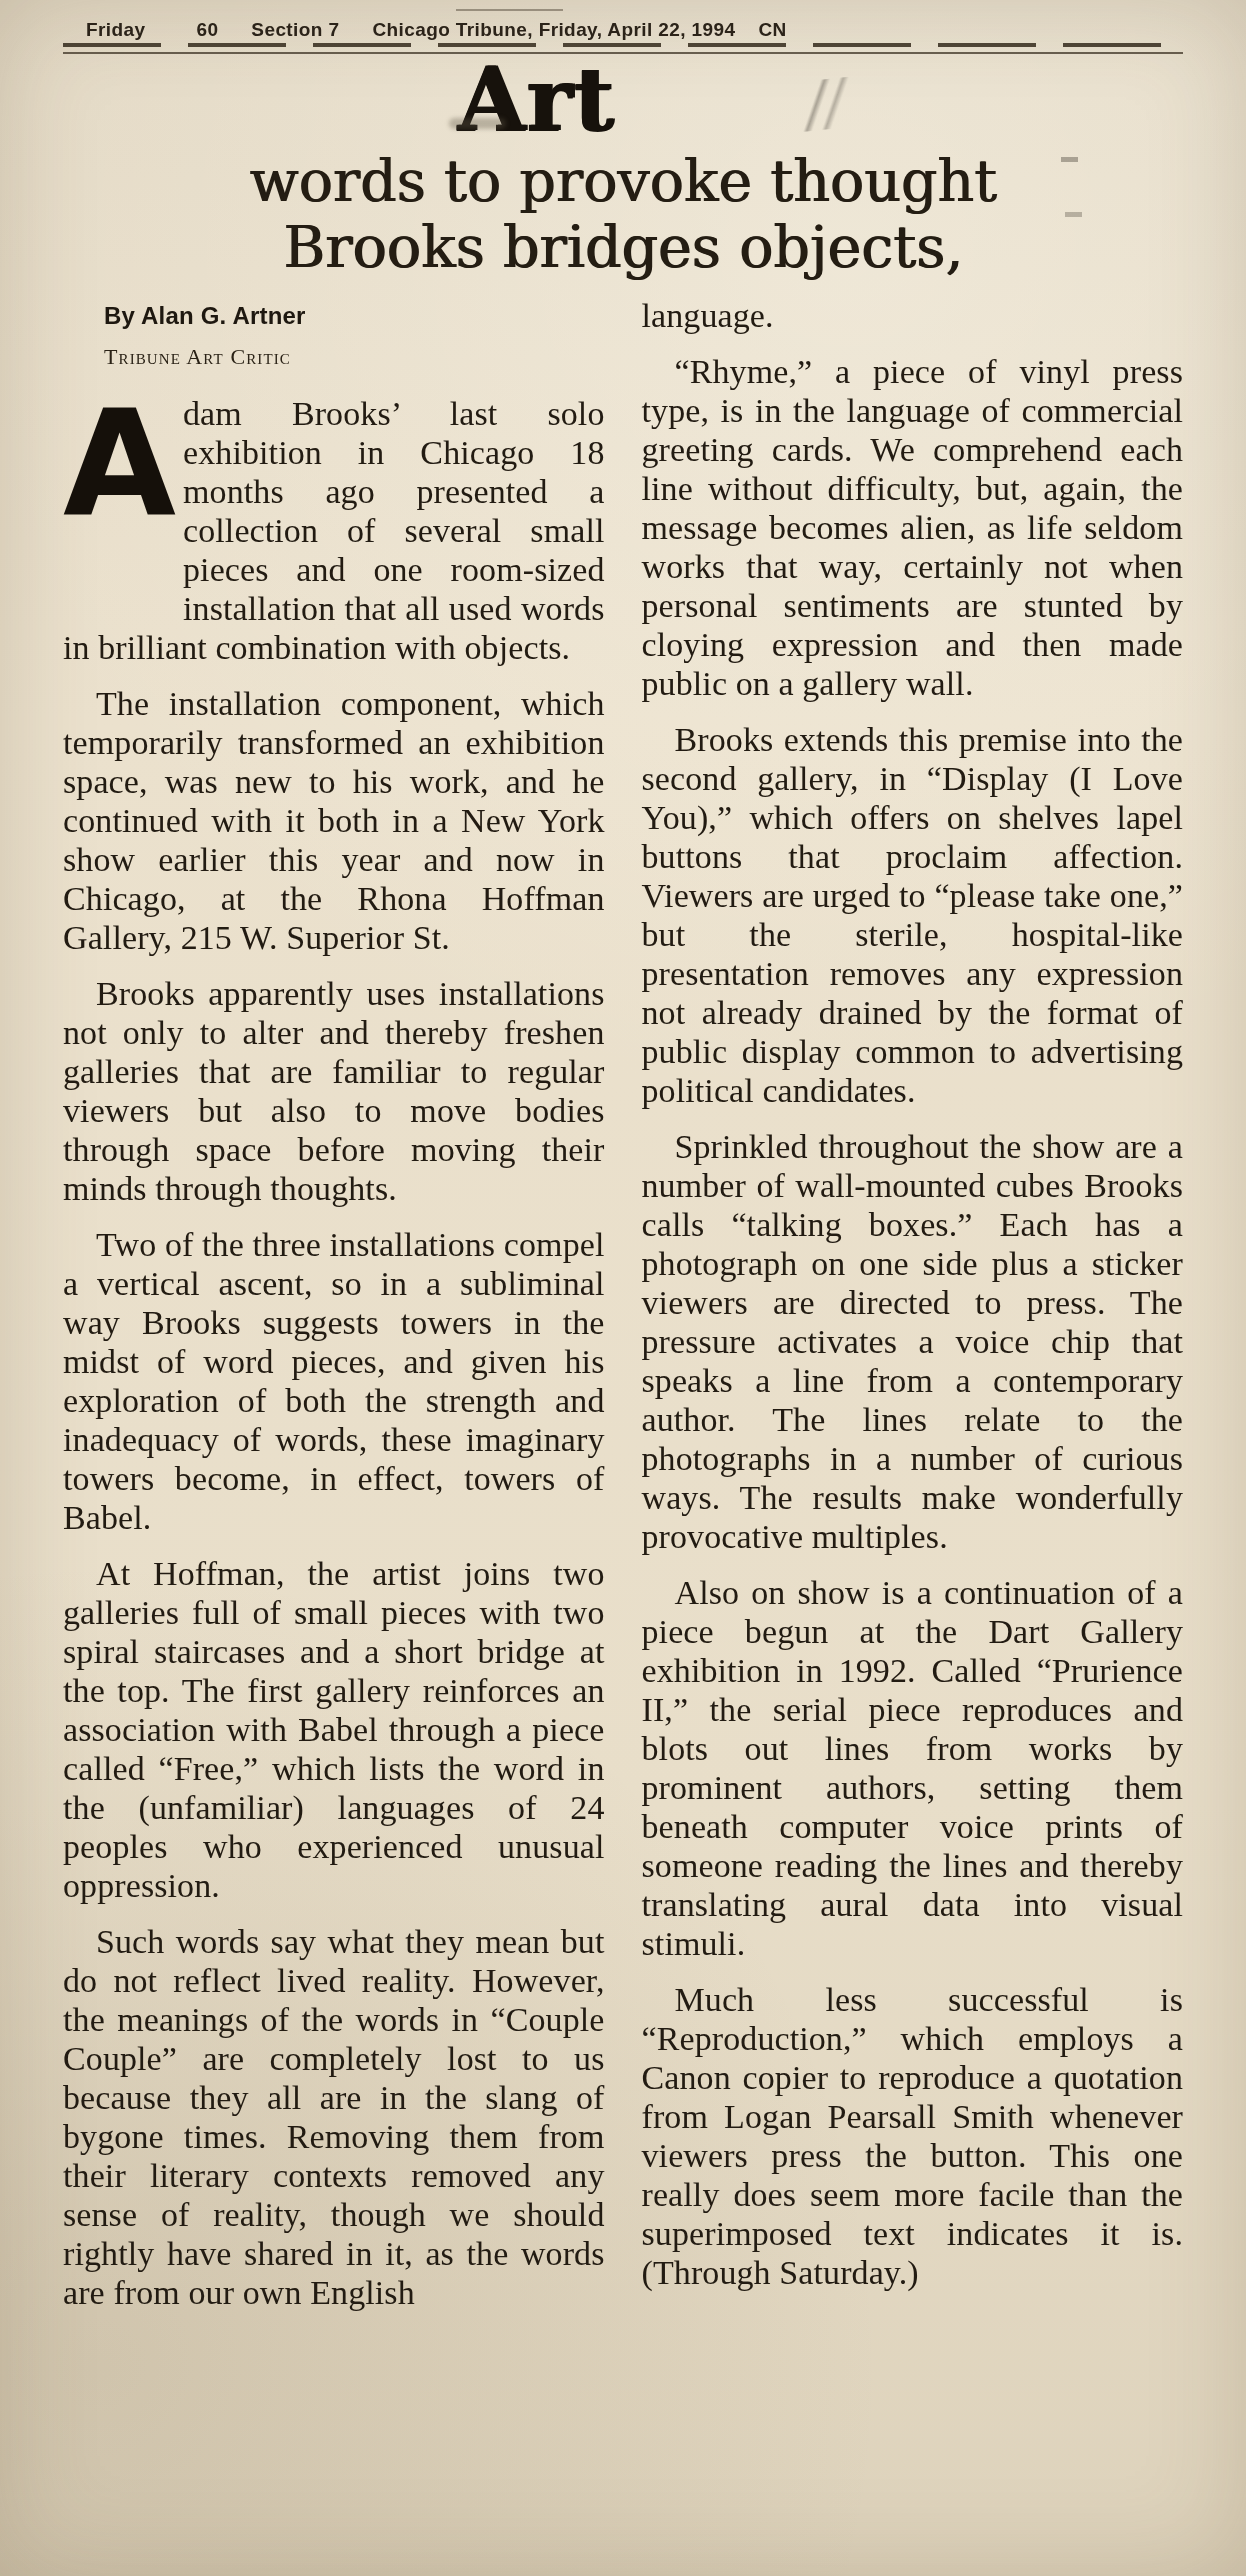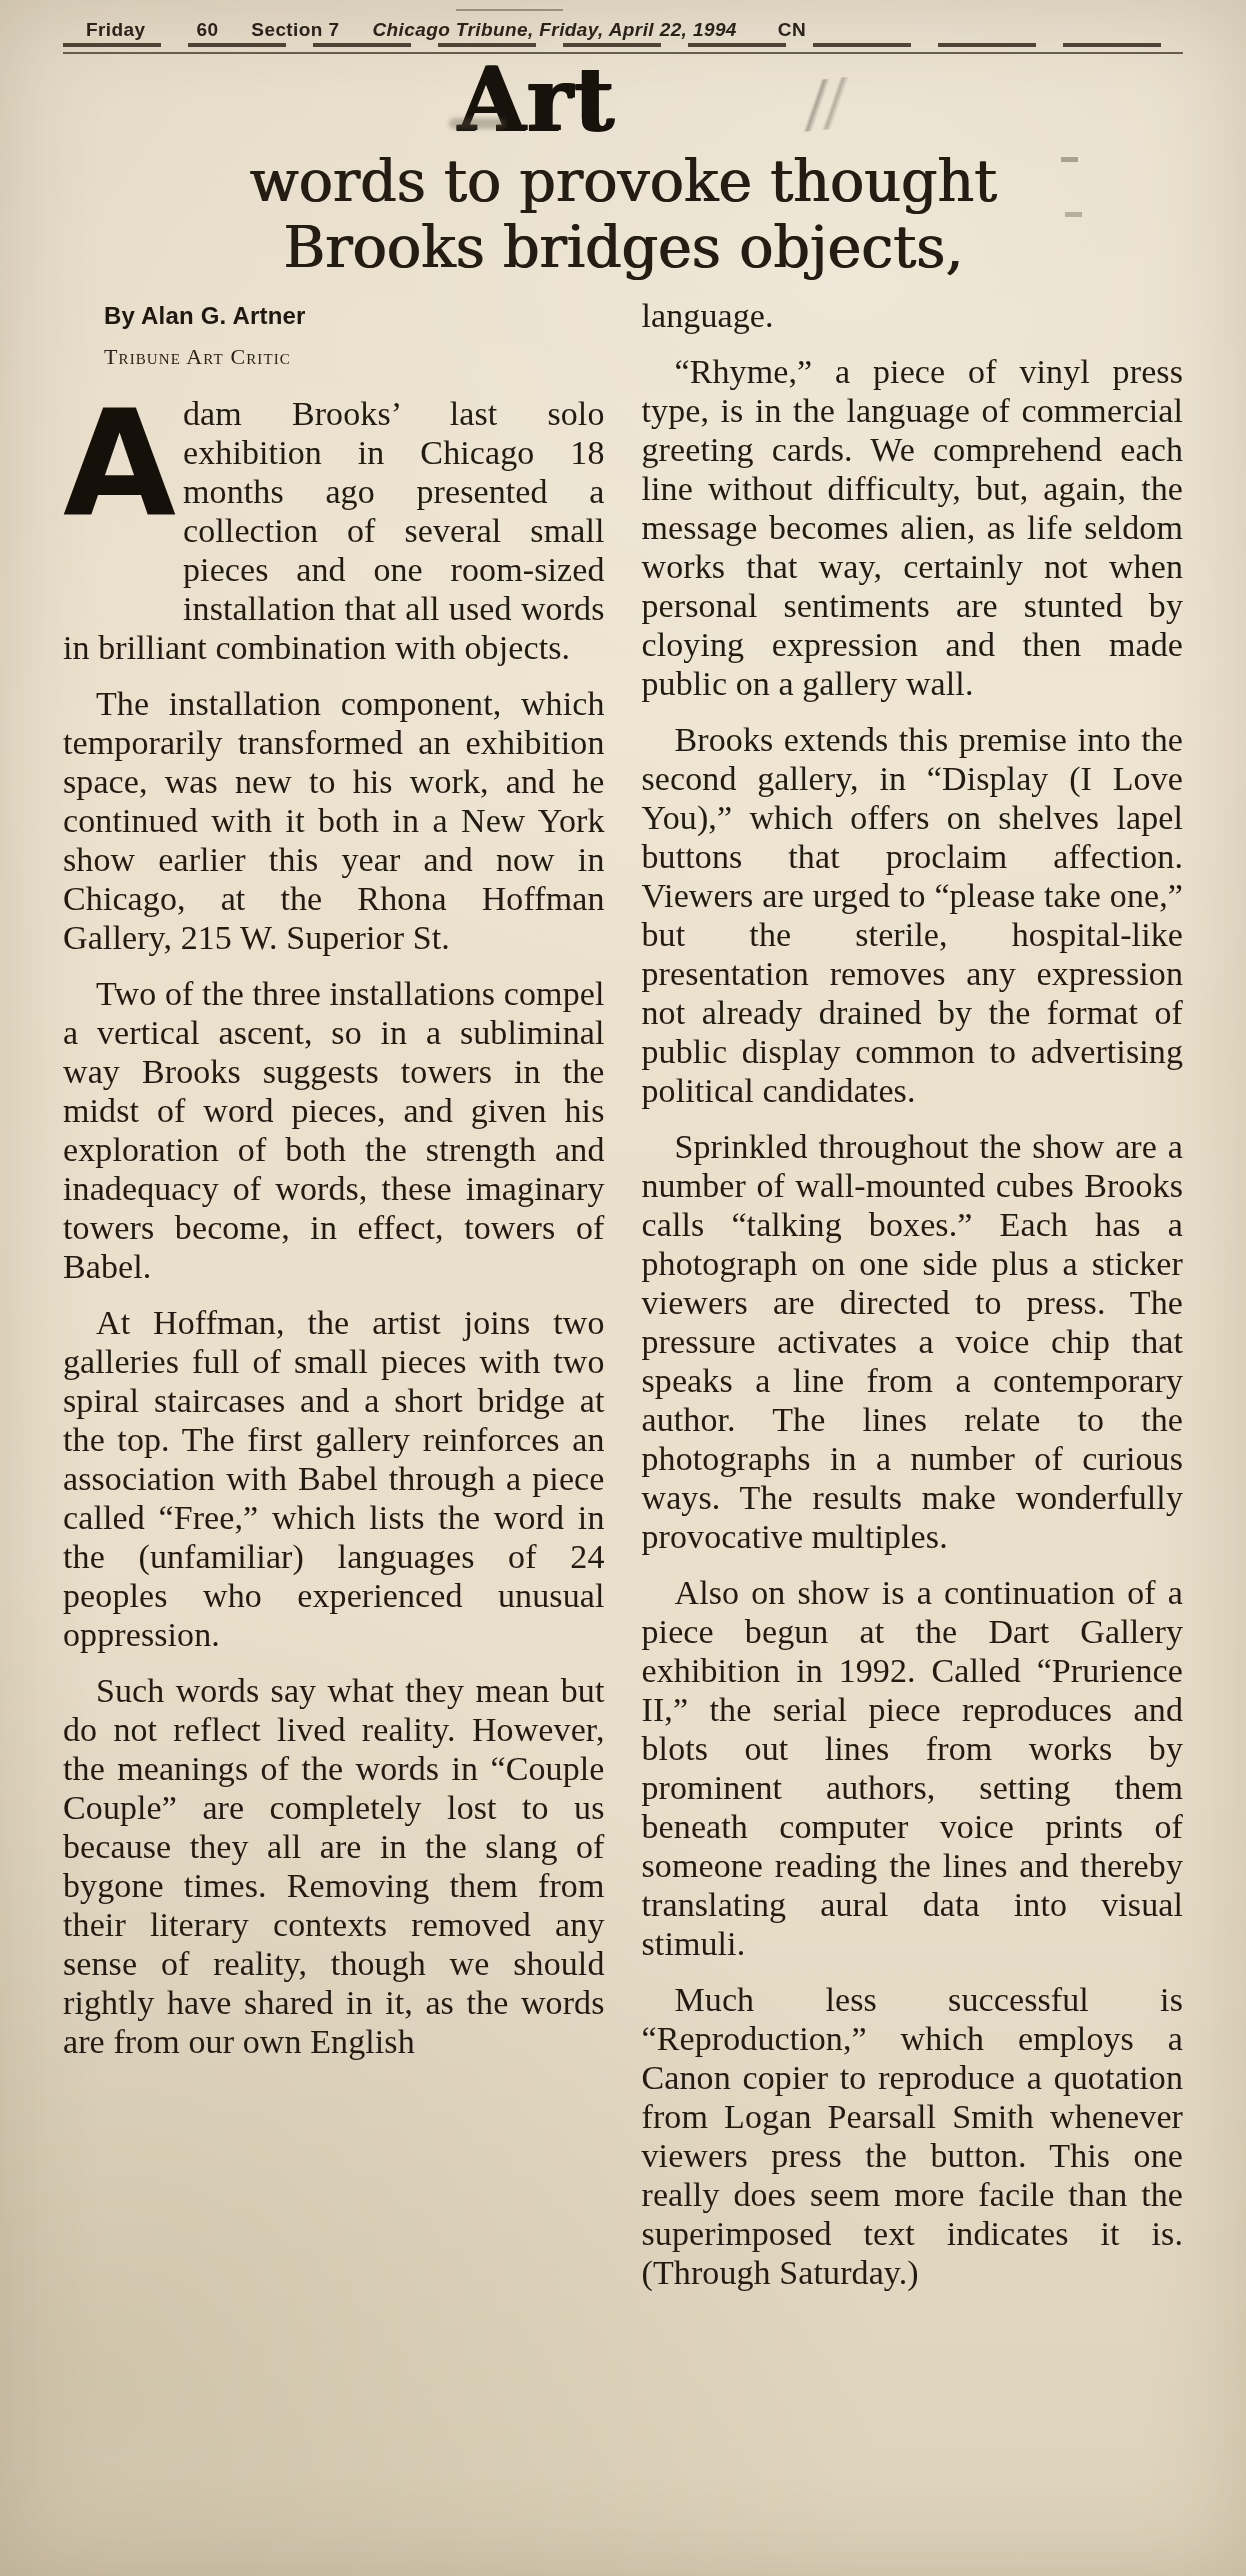--- a/index.html
+++ b/index.html
@@ -33,21 +33,21 @@
     font-family: "Liberation Sans", sans-serif;
     font-weight: bold;
     font-size: 19px;
     letter-spacing: 0.4px;
     color: #2b2319;
     white-space: nowrap;
   }
   .masthead-row .m-day      { margin-right: 51px; }
   .masthead-row .m-page     { margin-right: 33px; }
   .masthead-row .m-section  { margin-right: 33px; }
-  .masthead-row .m-pub      { margin-right: 41px; font-style: italic; }
+  .masthead-row .m-pub      { margin-right: 23px; }
   .masthead-broken-rule {
     height: 3.6px;
     margin-top: 2.9px;
     background: repeating-linear-gradient(90deg,
       rgba(52,42,28,0.85) 0px, rgba(52,42,28,0.85) 98px,
       rgba(52,42,28,0) 98px, rgba(52,42,28,0) 125px);
   }
   .masthead-rule {
     height: 2.1px;
     margin-top: 5px;
@@ -191,20 +191,21 @@
 
       <div class="column">
         <div class="byline-block">
           <div class="byline">By Alan G. Artner</div>
           <div class="byline-title">Tribune Art Critic</div>
         </div>
 
         <p class="lead"><span class="dropcap">A</span><span>dam Brooks’ last solo exhibition in Chicago 18 months ago presented a collection of several small pieces and one room-sized installation that all used words in brilliant combination with objects.</span></p>
 
         <p class="para">The installation component, which temporarily transformed an exhibition space, was new to his work, and he continued with it both in a New York show earlier this year and now in Chicago, at the Rhona Hoffman Gallery, 215 W. Superior St.</p>
+        <p class="para">Brooks apparently uses installations not only to alter and thereby freshen galleries that are familiar to regular viewers but also to move bodies through space before moving their minds through thoughts.</p>
         <p class="para">Two of the three installations compel a vertical ascent, so in a subliminal way Brooks suggests towers in the midst of word pieces, and given his exploration of both the strength and inadequacy of words, these imaginary towers become, in effect, towers of Babel.</p>
         <p class="para">At Hoffman, the artist joins two galleries full of small pieces with two spiral staircases and a short bridge at the top. The first gallery reinforces an association with Babel through a piece called “Free,” which lists the word in the (unfamiliar) languages of 24 peoples who experienced unusual oppression.</p>
         <p class="para">Such words say what they mean but do not reflect lived reality. However, the meanings of the words in “Couple Couple” are completely lost to us because they all are in the slang of bygone times. Removing them from their literary contexts removed any sense of reality, though we should rightly have shared in it, as the words are from our own English</p>
       </div>
 
       <div class="column">
         <p class="cont">language.</p>
         <p class="para">“Rhyme,” a piece of vinyl press type, is in the language of commercial greeting cards. We comprehend each line without difficulty, but, again, the message becomes alien, as life seldom works that way, certainly not when personal sentiments are stunted by cloying expression and then made public on a gallery wall.</p>
         <p class="para">Brooks extends this premise into the second gallery, in “Display (I Love You),” which offers on shelves lapel buttons that proclaim affection. Viewers are urged to “please take one,” but the sterile, hospital-like presentation removes any expression not already drained by the format of public display common to advertising political candidates.</p>
         <p class="para">Sprinkled throughout the show are a number of wall-mounted cubes Brooks calls “talking boxes.” Each has a photograph on one side plus a sticker viewers are directed to press. The pressure activates a voice chip that speaks a line from a contemporary author. The lines relate to the photographs in a number of curious ways. The results make wonderfully provocative multiples.</p>

